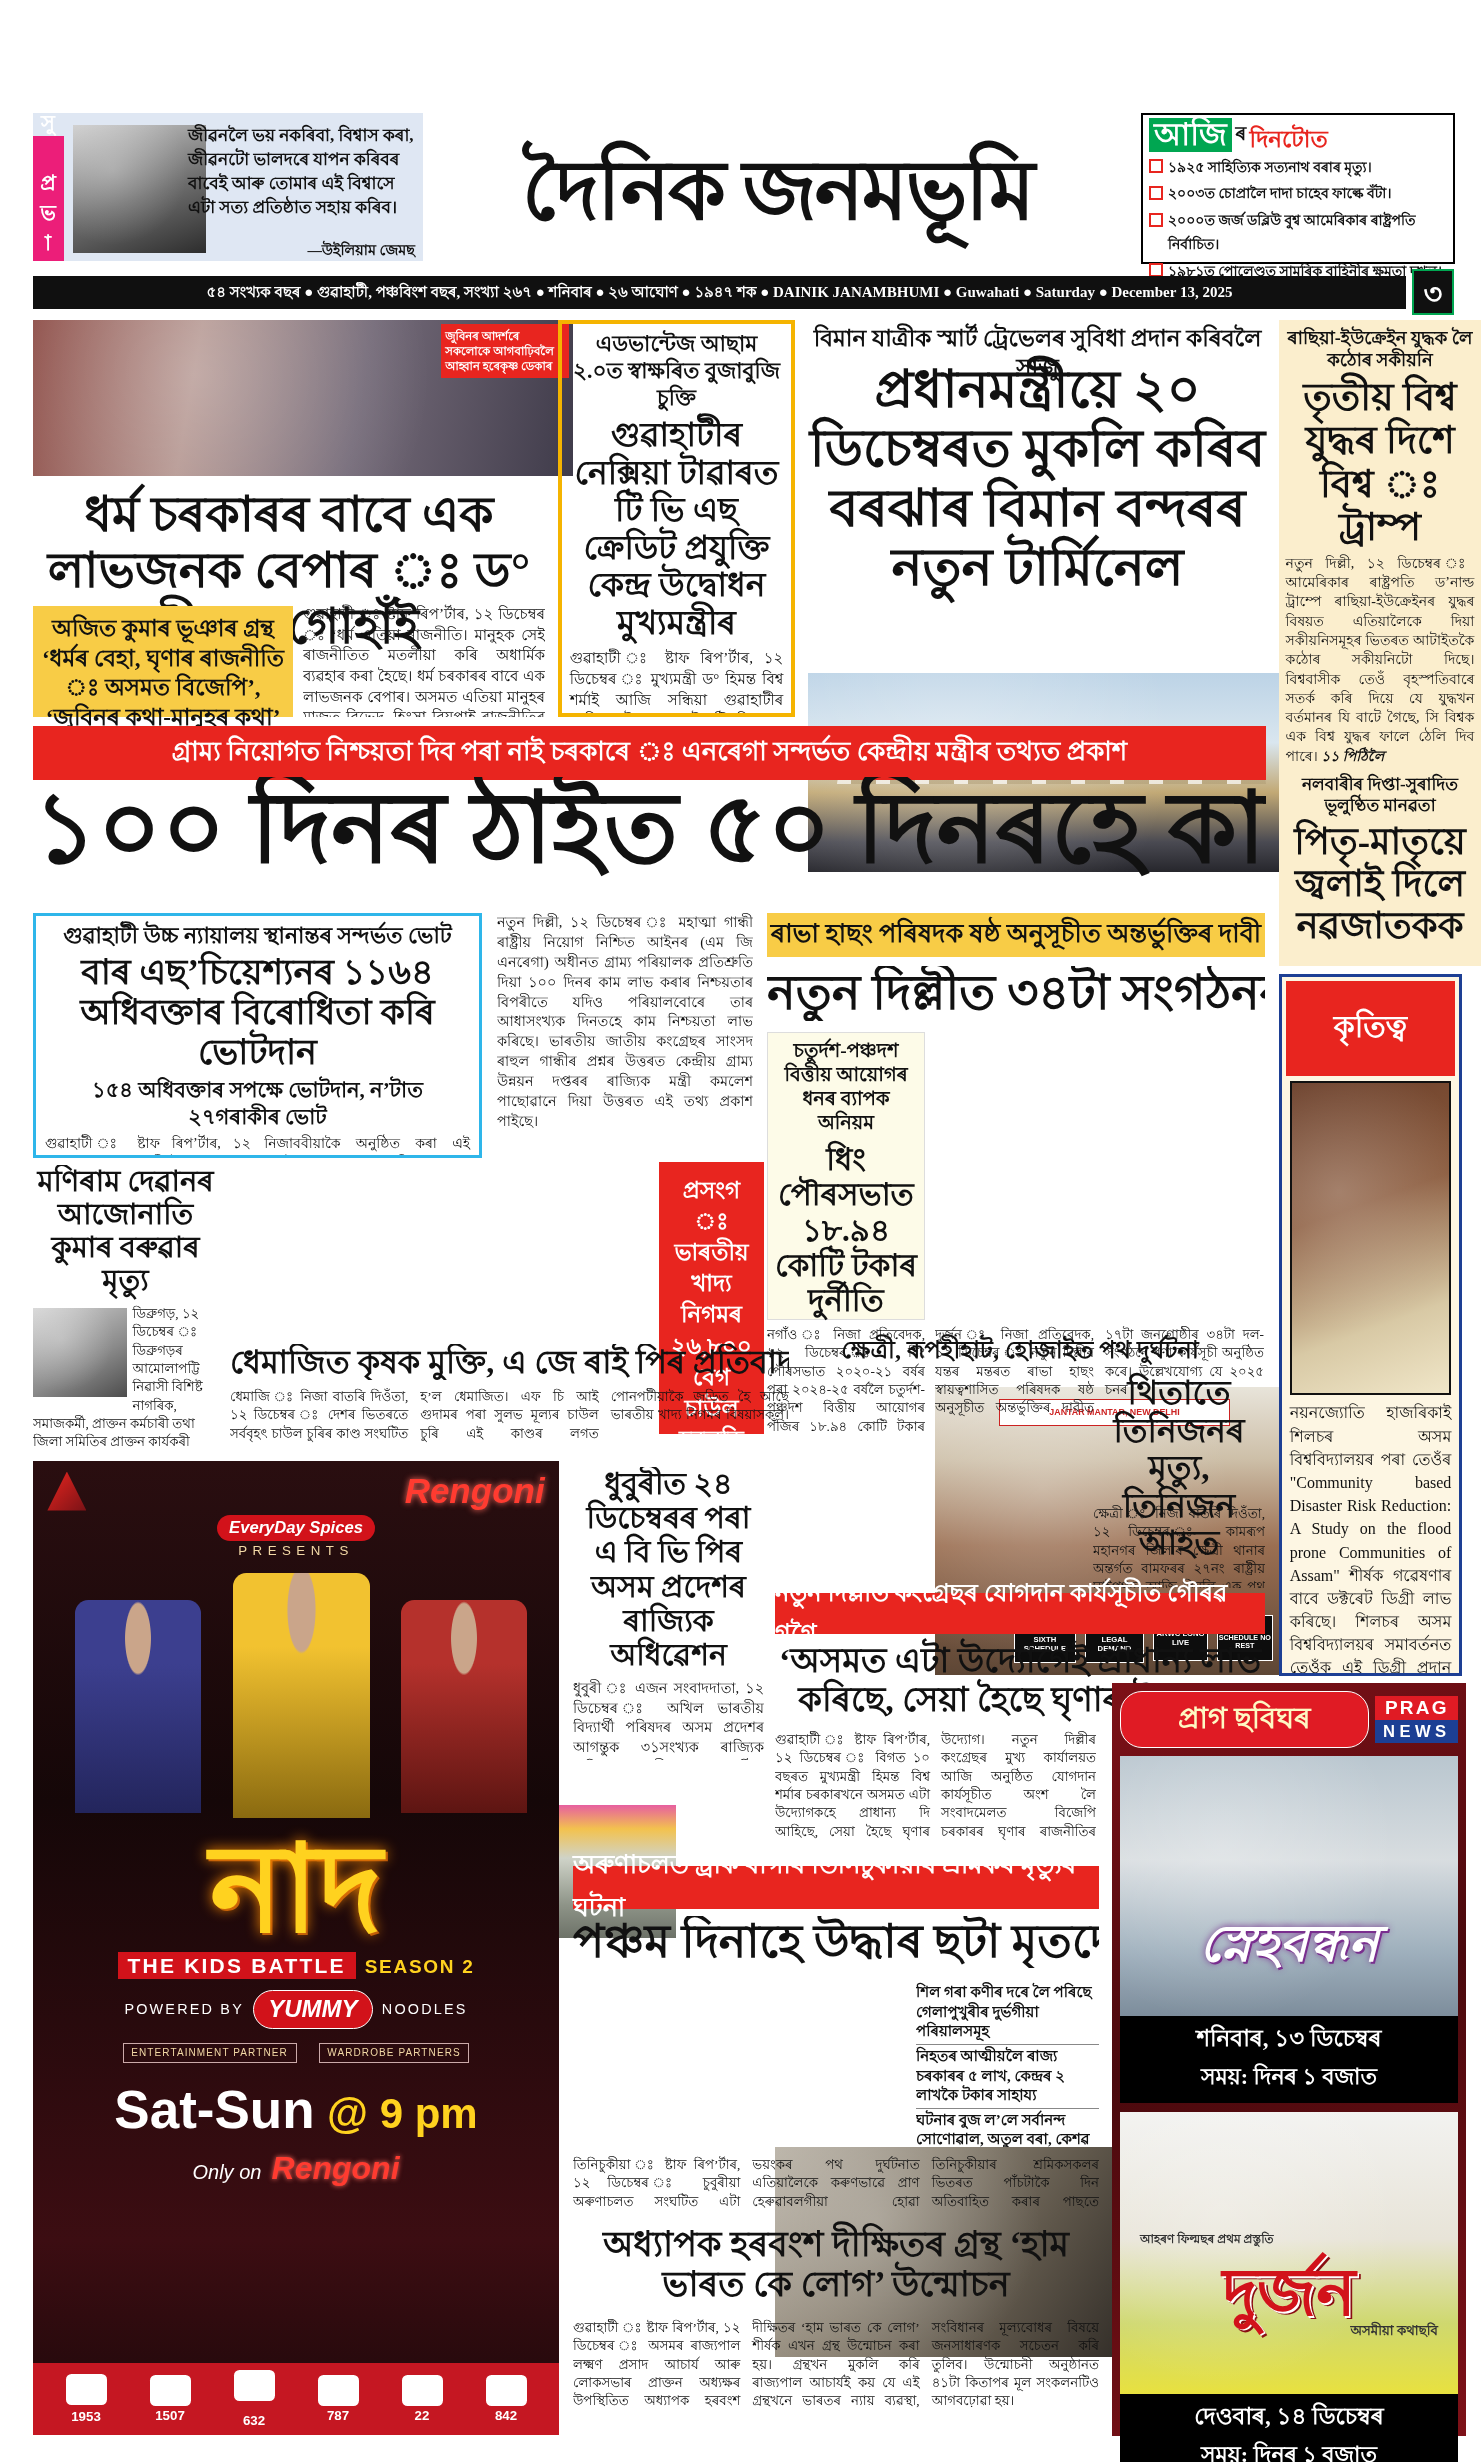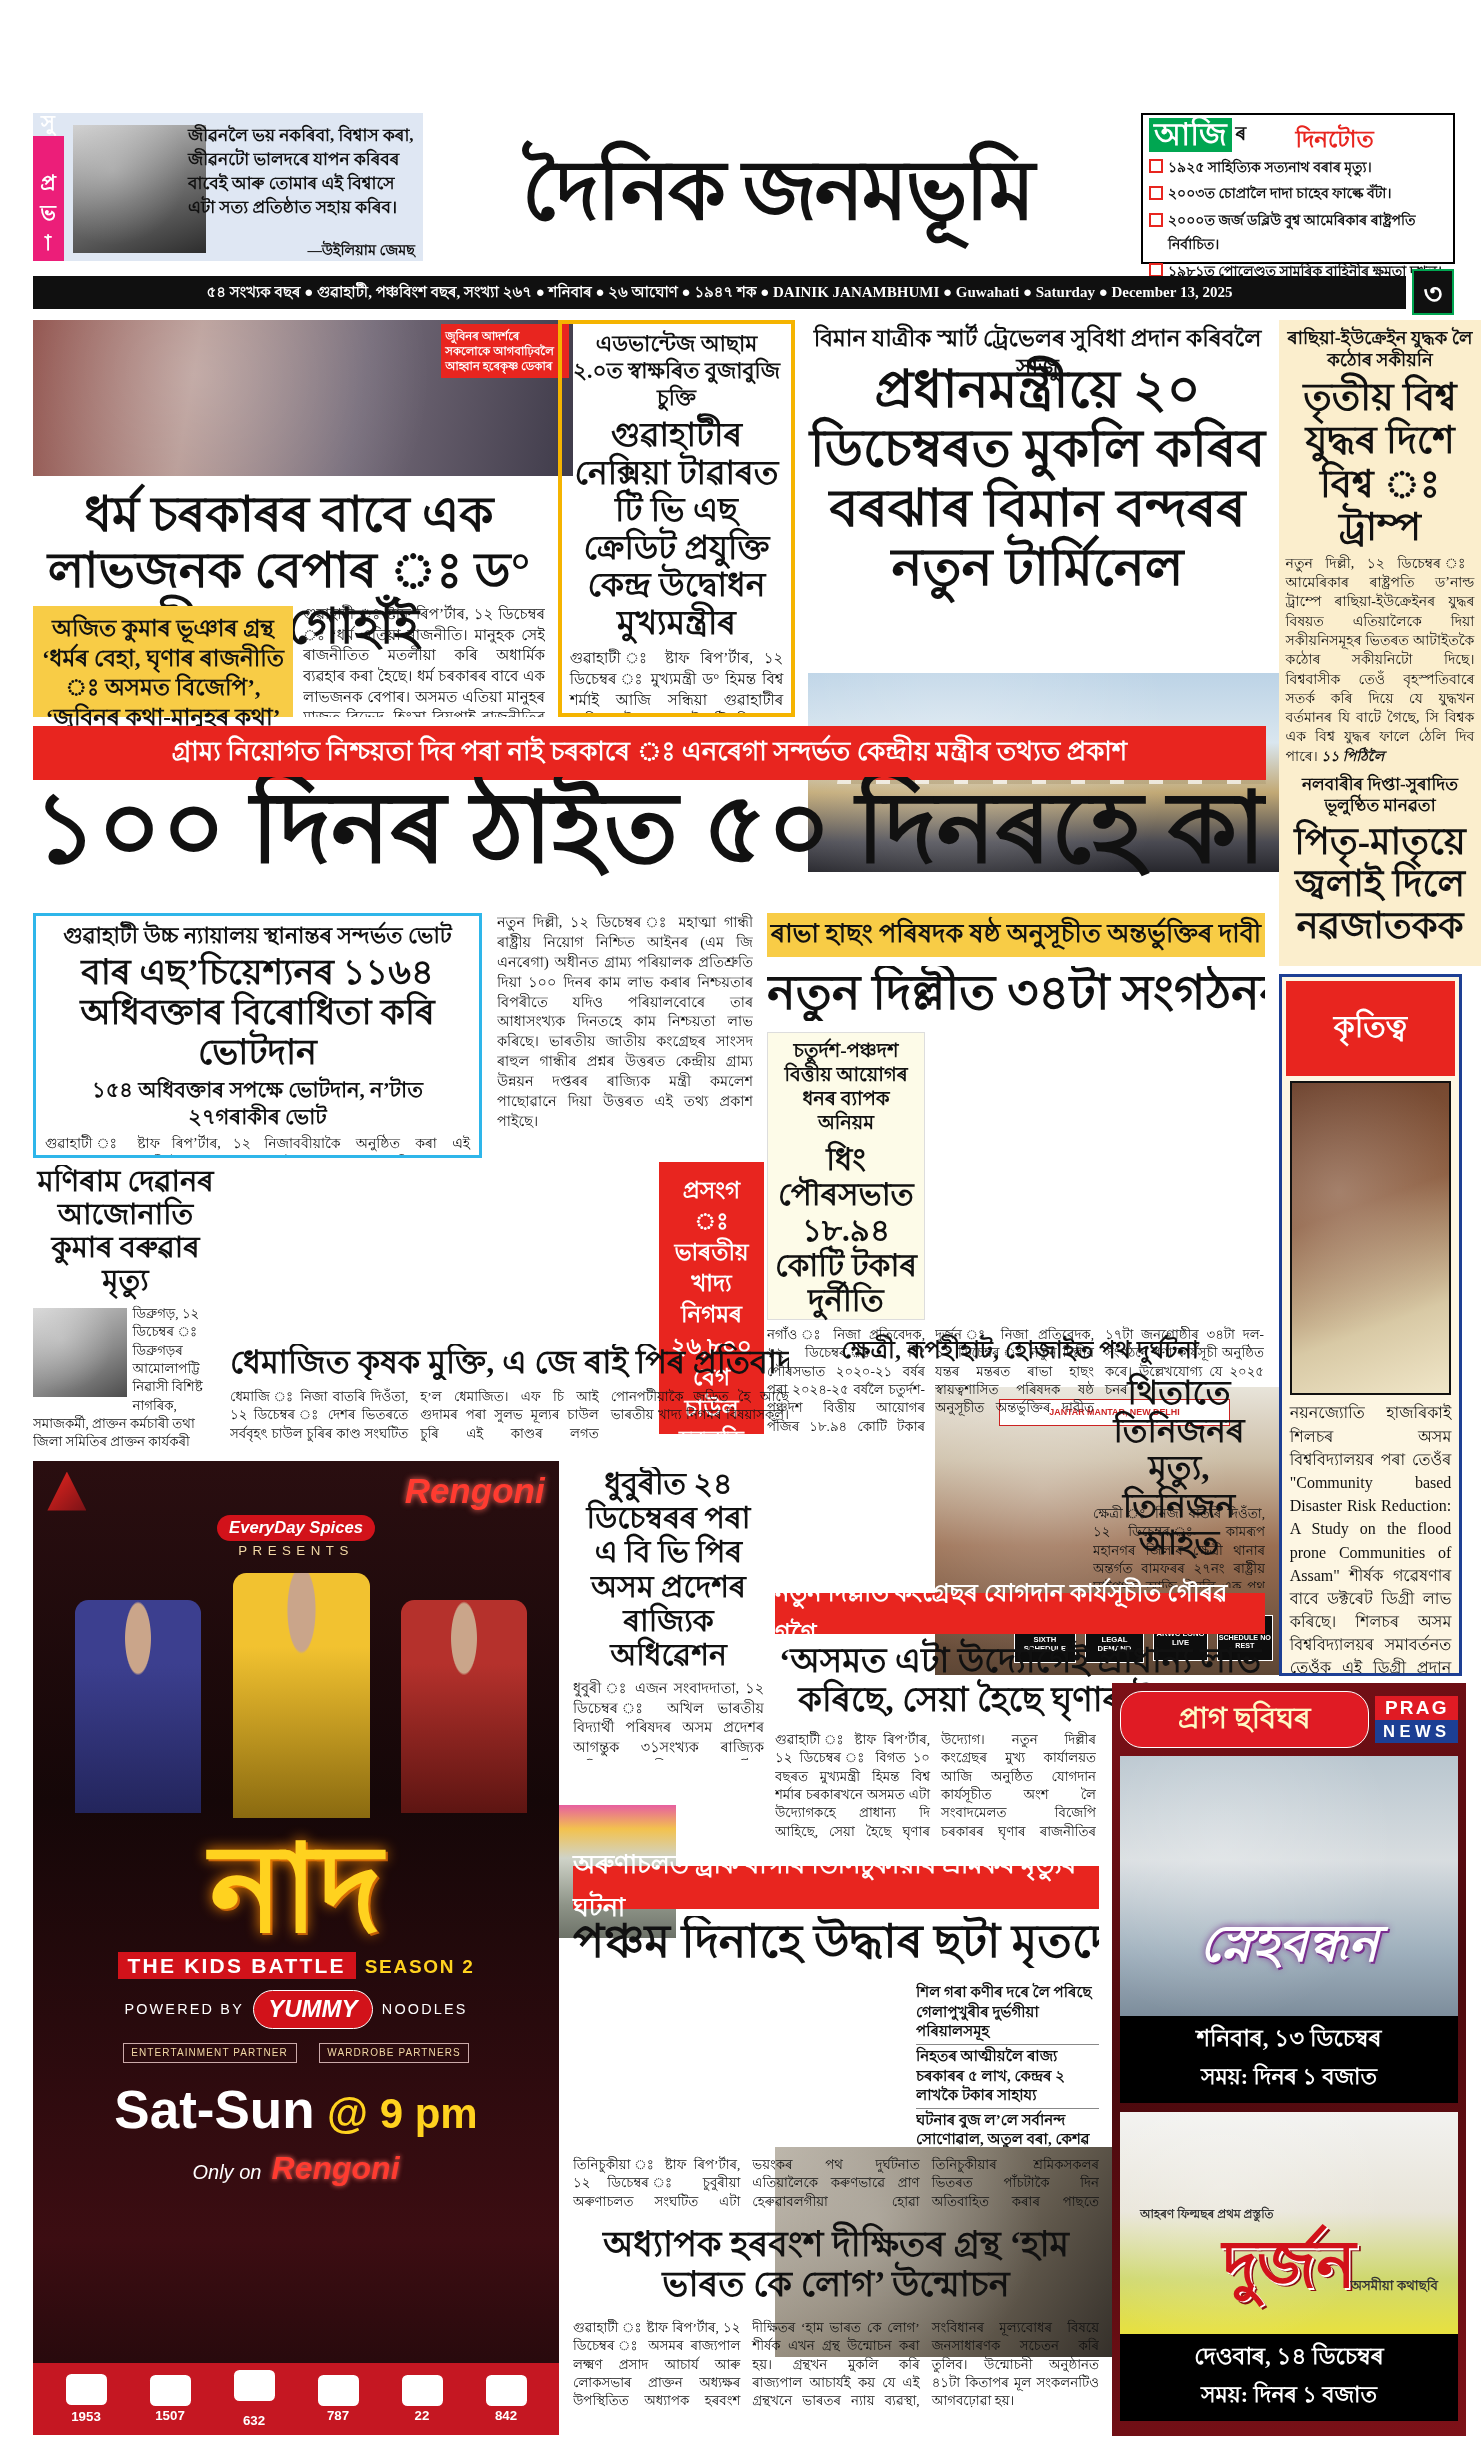--- a/index.html
+++ b/index.html
@@ -33,21 +33,21 @@
     <div class="abs" style="left:155px;top:11px;width:227px;font-size:17px;font-weight:bold;line-height:1.42;">জীৱনলৈ ভয় নকৰিবা, বিশ্বাস কৰা, জীৱনটো ভালদৰে যাপন কৰিবৰ বাবেই আৰু তোমাৰ এই বিশ্বাসে এটা সত্য প্ৰতিষ্ঠাত সহায় কৰিব।</div>
     <div class="abs" style="left:155px;top:126px;width:227px;font-size:14.4px;font-weight:bold;text-align:right;">—উইলিয়াম জেমছ</div>
   </div>
 
   <div class="abs center" style="left:437px;top:125px;width:681px;height:138px;font-size:83px;font-weight:900;line-height:133px;letter-spacing:-2.2px;white-space:nowrap;overflow:hidden;">দৈনিক জনমভূমি</div>
 
   <div class="abs" style="left:1141px;top:113px;width:314px;height:151px;border:2.8px solid #000;background:#fff;padding:3.3px 5.5px;box-sizing:border-box;">
     <div style="display:flex;align-items:flex-end;margin-bottom:3.3px;">
       <span style="background:#00a651;color:#fff;font-weight:900;font-size:31px;padding:0 5.5px;line-height:1.1;">আজি</span>
       <span style="font-size:19px;font-weight:bold;margin:0 3.3px 1.1px 3.3px;">ৰ</span>
-      <span style="color:#e8251f;font-weight:900;font-size:23px;line-height:1.1;margin-left:46px;">দিনটোত</span>
+      <span style="color:#e8251f;font-weight:900;font-size:23px;line-height:1.1;">দিনটোত</span>
     </div>
     <div style="font-size:14px;font-weight:bold;margin:2.8px 0;display:flex;gap:5.5px;">
       <span style="width:10px;height:10px;border:2.2px solid #e8251f;margin-top:3.3px;flex:none;"></span>
       <span>১৯২৫ সাহিত্যিক সত্যনাথ বৰাৰ মৃত্যু।</span>
       </div>
     <div style="font-size:14px;font-weight:bold;margin:2.8px 0;display:flex;gap:5.5px;">
       <span style="width:10px;height:10px;border:2.2px solid #e8251f;margin-top:3.3px;flex:none;"></span>
       <span>২০০৩ত চোপ্ৰালৈ দাদা চাহেব ফাল্কে বঁটা।</span>
       </div>
     <div style="font-size:14px;font-weight:bold;margin:2.8px 0;display:flex;gap:5.5px;">
@@ -209,21 +209,21 @@
 
     <div class="photo" style="margin-top:7.7px;height:260px;background:linear-gradient(#b9c6cf 0%,#d8dde0 40%,#9fb0bd 75%,#7d8d9c 100%);">
       <div class="shade"></div>
       <div class="abs" style="left:0;right:0;bottom:10%;text-align:center;color:#fff;font-size:51px;font-weight:900;font-style:italic;text-shadow:0 0 7.7px #7a2f8f,1.7px 1.7px 0 #7a2f8f;">স্নেহবন্ধন</div>
     </div>
     <div style="background:#000;color:#fff;text-align:center;padding:4.4px 0 6.6px;">
       <div style="font-size:23px;font-weight:bold;">শনিবাৰ, ১৩ ডিচেম্বৰ</div>
       <div style="font-size:22px;font-weight:bold;">সময়: দিনৰ ১ বজাত</div>
     </div>
 
-    <div class="photo" style="margin-top:8.9px;height:222px;background:linear-gradient(#f2f2f0 0%,#e8e4d8 45%,#cfd86e 75%,#e8e13f 100%);">
+    <div class="photo" style="margin-top:8.9px;height:282px;background:linear-gradient(#f2f2f0 0%,#e8e4d8 45%,#cfd86e 75%,#e8e13f 100%);">
       <div class="shade"></div>
       <div class="abs" style="left:6%;top:42%;font-size:12px;font-weight:bold;color:#333;">আহৰণ ফিল্মছৰ প্ৰথম প্ৰস্তুতি</div>
       <div class="abs" style="left:0;right:0;top:46%;text-align:center;color:#d2121a;font-size:66px;font-weight:900;text-shadow:1.7px 1.7px 0 #fff,3.3px 3.3px 0 #8a0d12;">দুৰ্জন</div>
       <div class="abs" style="right:6%;top:74%;font-size:13.3px;font-weight:bold;color:#333;">অসমীয়া কথাছবি</div>
     </div>
     <div style="background:#000;color:#fff;text-align:center;padding:4.4px 0 6.6px;">
       <div style="font-size:23px;font-weight:bold;">দেওবাৰ, ১৪ ডিচেম্বৰ</div>
       <div style="font-size:22px;font-weight:bold;">সময়: দিনৰ ১ বজাত</div>
     </div>
   </div>

